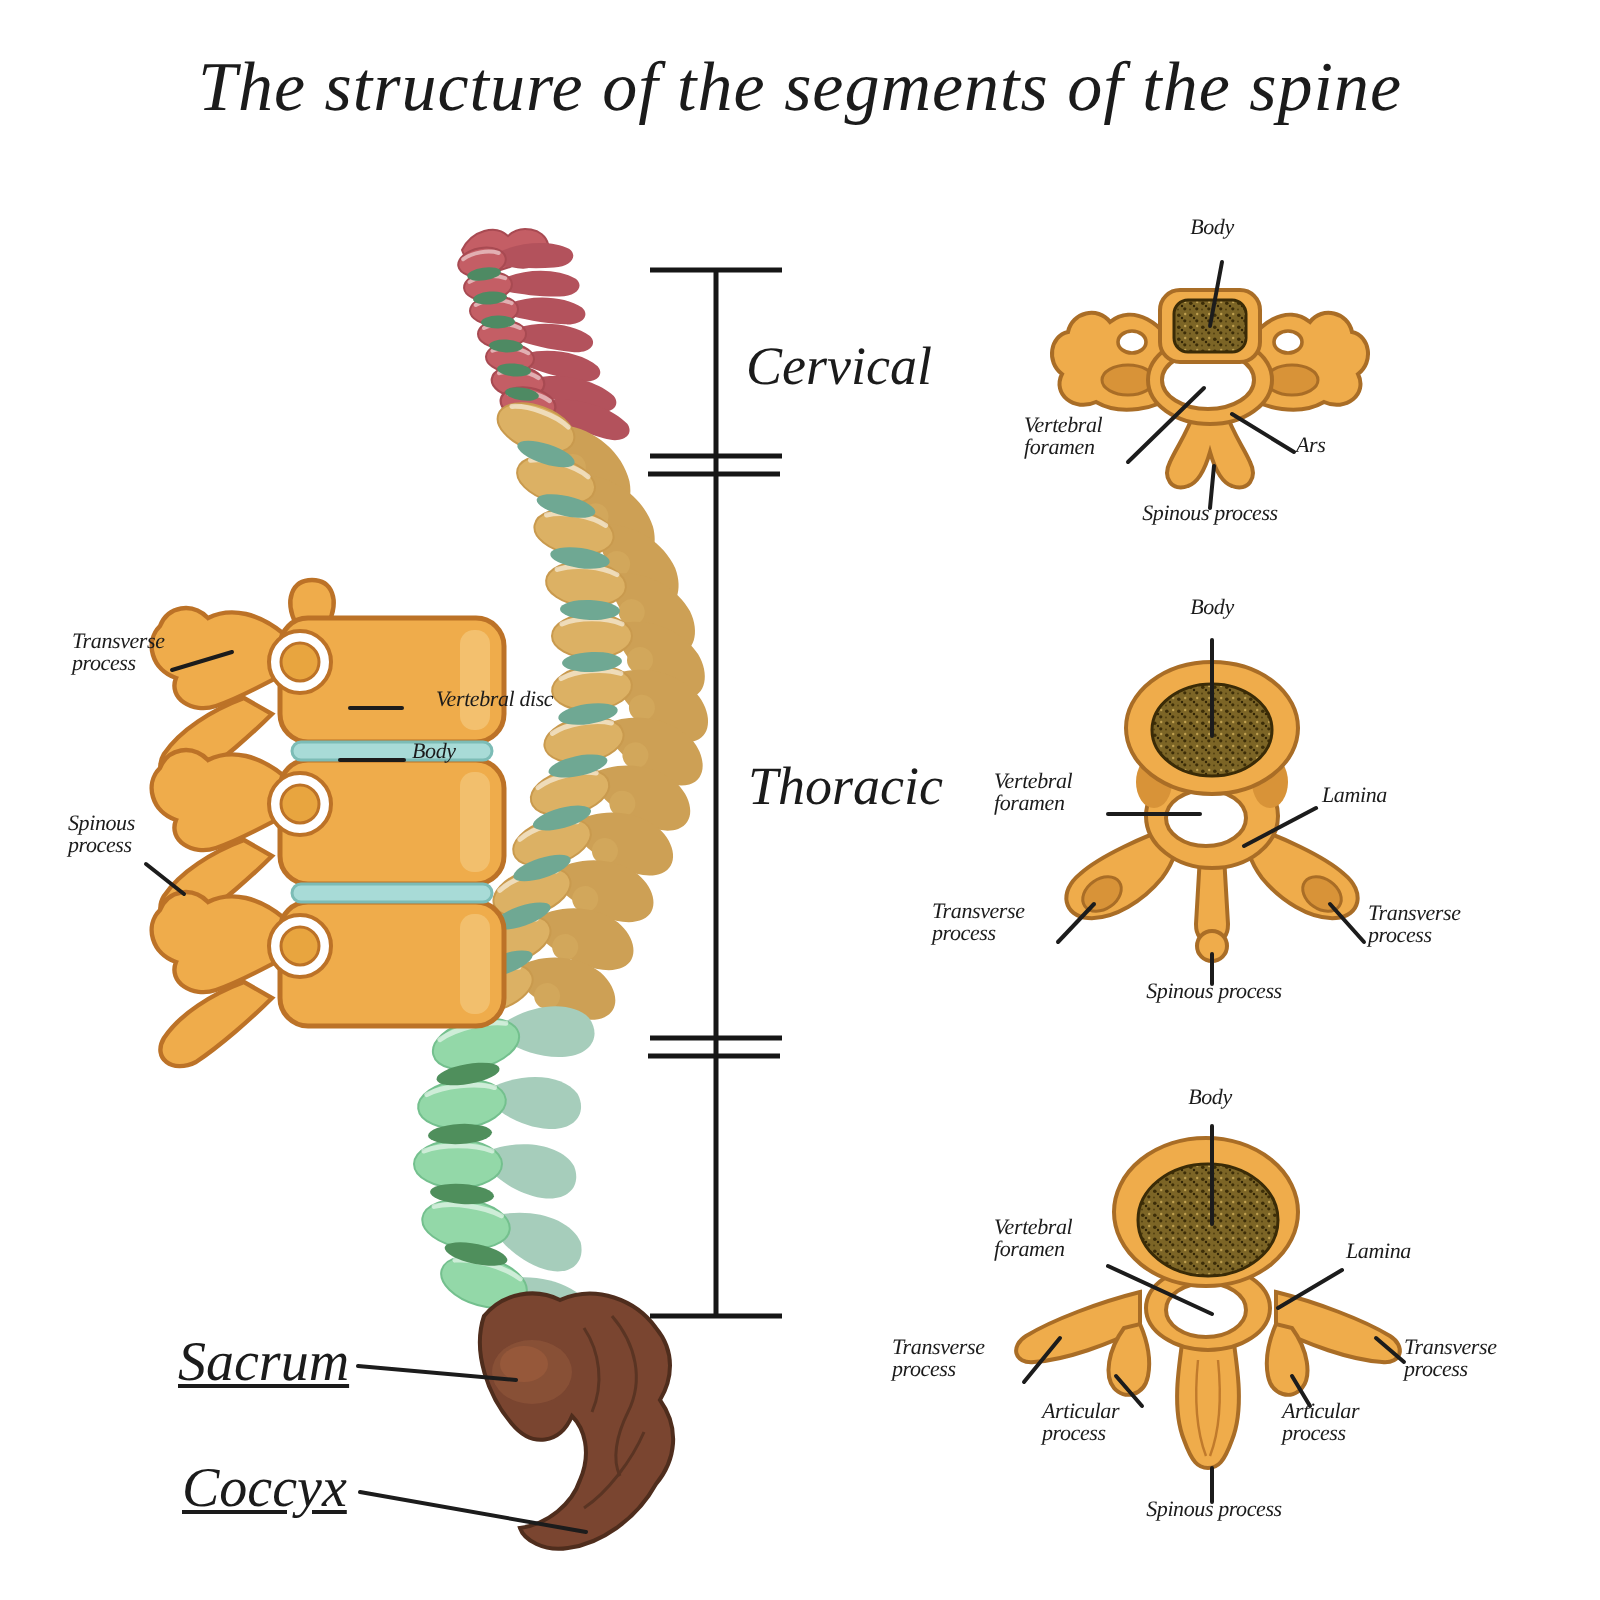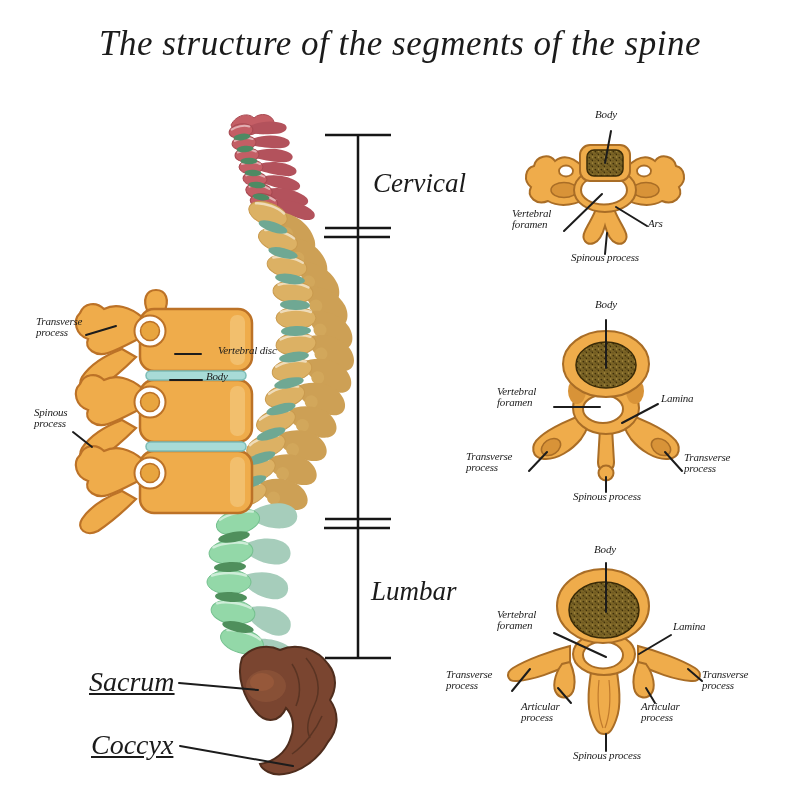--- a/index.html
+++ b/index.html
@@ -263,21 +263,21 @@
     <line x1="702" y1="681" x2="688" y2="669"></line>
     <line x1="571" y1="703" x2="558" y2="688"></line>
     <line x1="655" y1="703" x2="646" y2="688"></line>
     <line x1="606" y1="751" x2="606" y2="734"></line>
   </g>
 </svg>
 
 <div class="title">The structure of the segments of the spine</div>
 
 <div class="seg" style="left:373px;top:168px">Cervical</div>
-<div class="seg" style="left:371px;top:576px">Lumbar</div>
+<div class="seg" style="left:374px;top:378px">Thoracic</div>
 
 <div class="side" style="left:89px;top:666px">Sacrum</div>
 <div class="side" style="left:91px;top:729px">Coccyx</div>
 
 <div class="lbl" style="left:36px;top:316px">Transverse
 process</div>
 <div class="lbl" style="left:218px;top:345px">Vertebral disc</div>
 <div class="lbl" style="left:206px;top:371px">Body</div>
 <div class="lbl" style="left:34px;top:407px">Spinous
 process</div>

